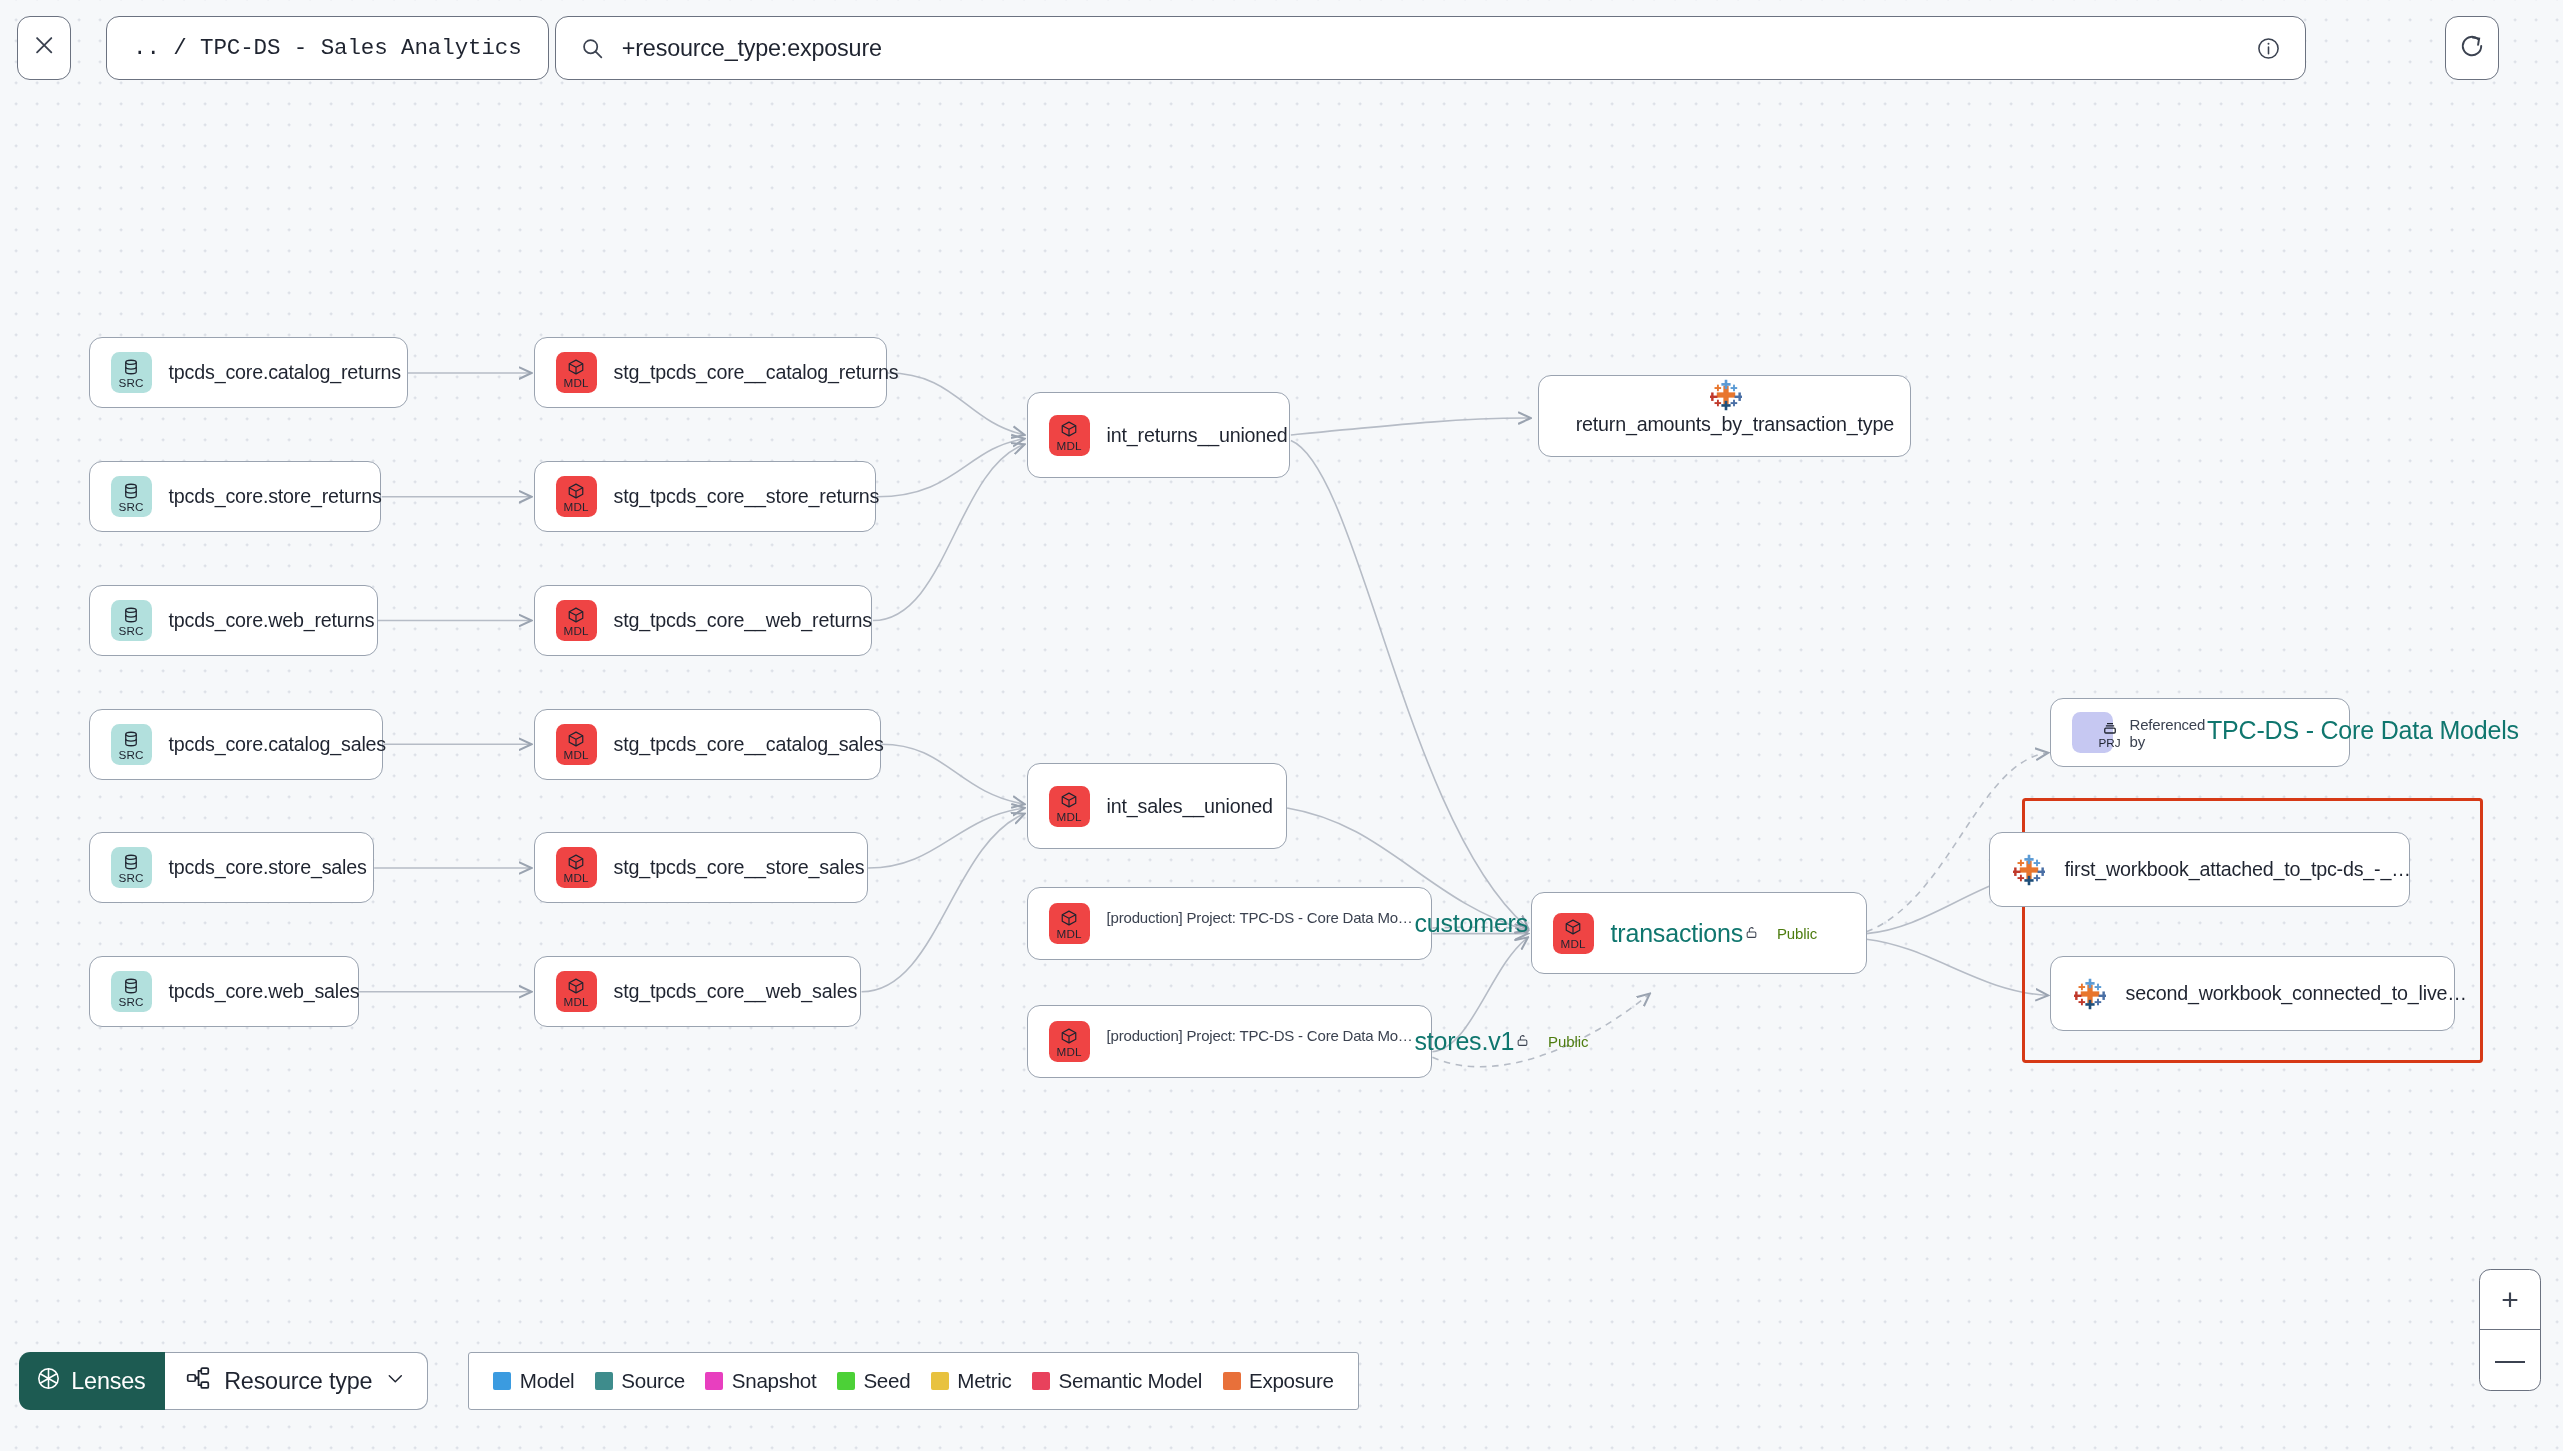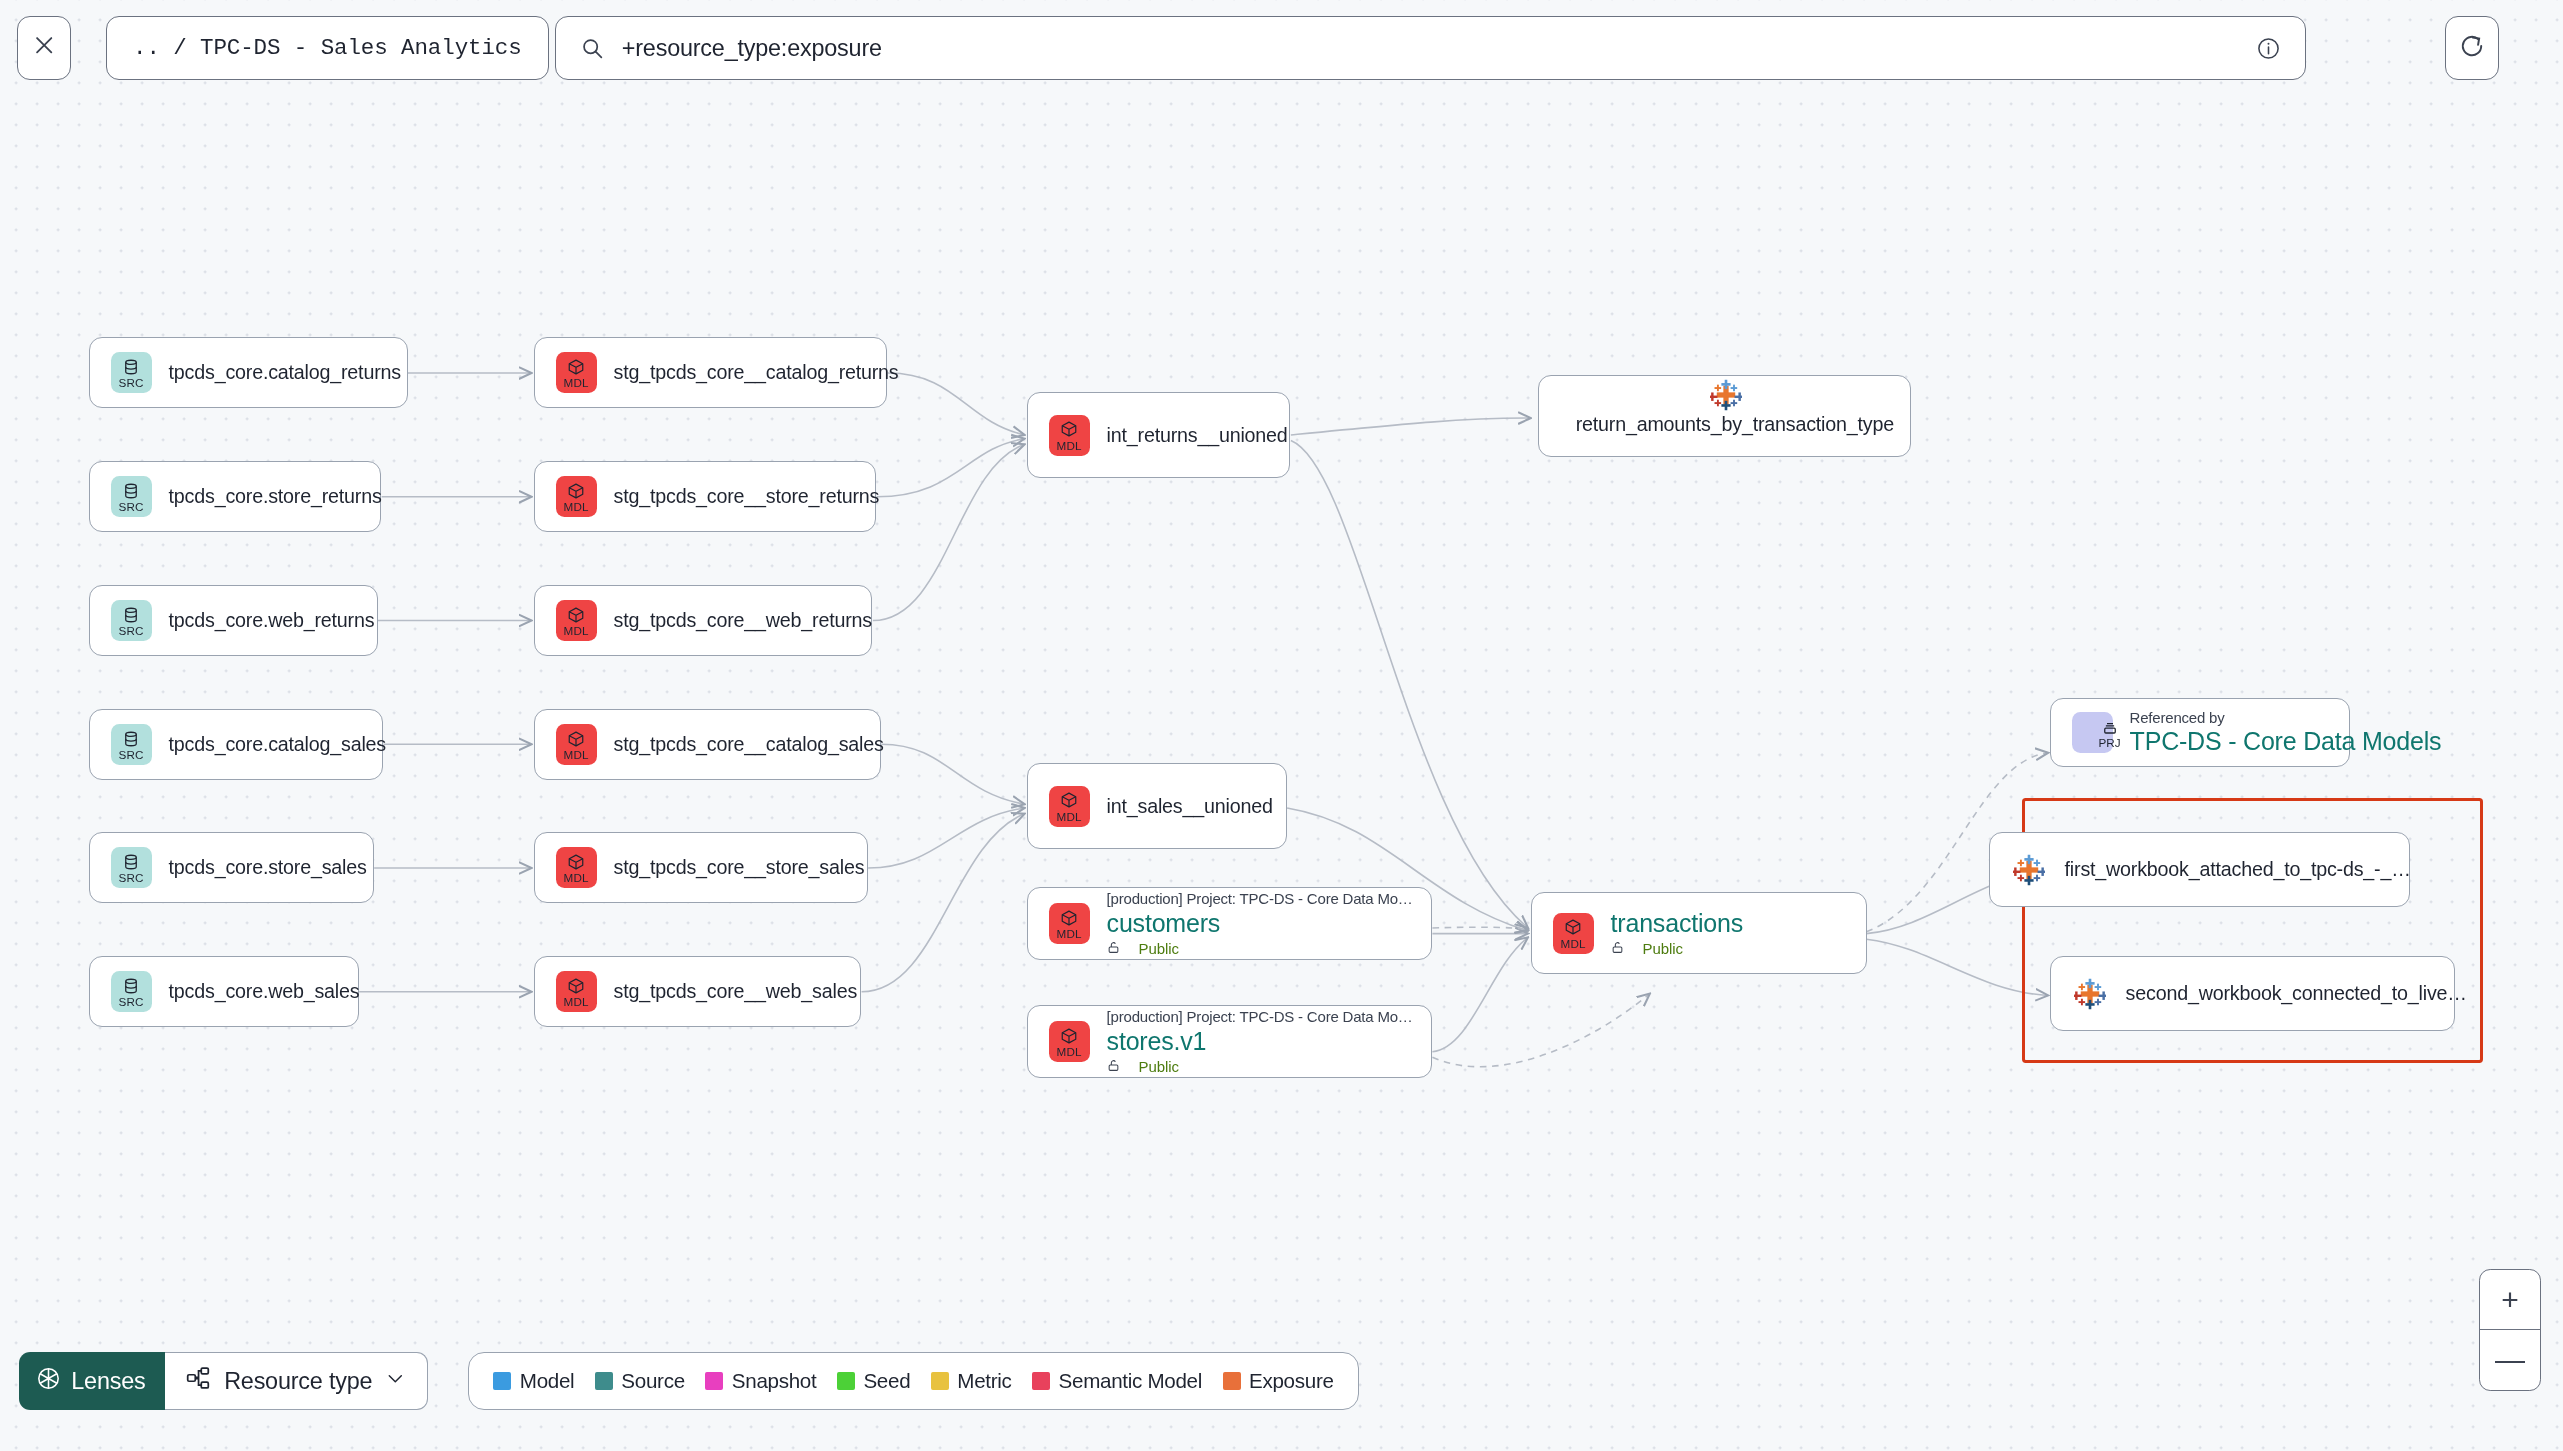--- a/index.html
+++ b/index.html
@@ -88,21 +88,21 @@
     letter-spacing: 0.1px; margin-top: 0.9px;
   }
   .plainicon {
     flex: 0 0 auto; width: 37px; height: 37px;
     margin-right: 17px; display: flex; align-items: center; justify-content: center;
   }
   .nlabel {
     font-size: 19.7px; color: #1f2430;
     white-space: nowrap; letter-spacing: -0.2px;
   }
-  .nbody { display: flex; flex-direction: column; justify-content: center; gap: 1.9px; }
+  .nbody { display: flex; justify-content: center; gap: 1.9px; }
   .nmeta { font-size: 15px; color: #3b4250; white-space: nowrap; letter-spacing: -0.2px; }
   .nmain { font-size: 25px; color: #0f766e; white-space: nowrap; letter-spacing: -0.2px; }
   .nvis {
     font-size: 15px; color: #4d7c0f;
     display: flex; align-items: center; gap: 19px; letter-spacing: -0.1px;
   }
   .nsub { font-size: 15px; color: #3b4250; letter-spacing: -0.2px; }
 
   
   #highlight-box {
@@ -134,21 +134,21 @@
     display: flex; align-items: center; gap: 13px;
     padding: 0 20.6px;
     font-size: 23.4px; color: #1f2430; letter-spacing: -0.2px;
     cursor: pointer;
   }
   #legend {
     position: absolute; left: 468px; top: 1352px;
     height: 58px;
     background: #ffffff;
     border: 1.4px solid #9aa3b0;
-    border-radius: 16px;
+    border-radius: 3px;
     display: flex; align-items: center;
     padding: 0 24.4px; gap: 20.6px;
     z-index: 40;
   }
   .legend-item { display: flex; align-items: center; gap: 8.4px; }
   .legend-swatch { width: 18px; height: 18px; border-radius: 1.9px; }
   .legend-label { font-size: 20.6px; color: #1f2430; letter-spacing: -0.3px; white-space: nowrap; }
 
   
   #zoom-controls {

